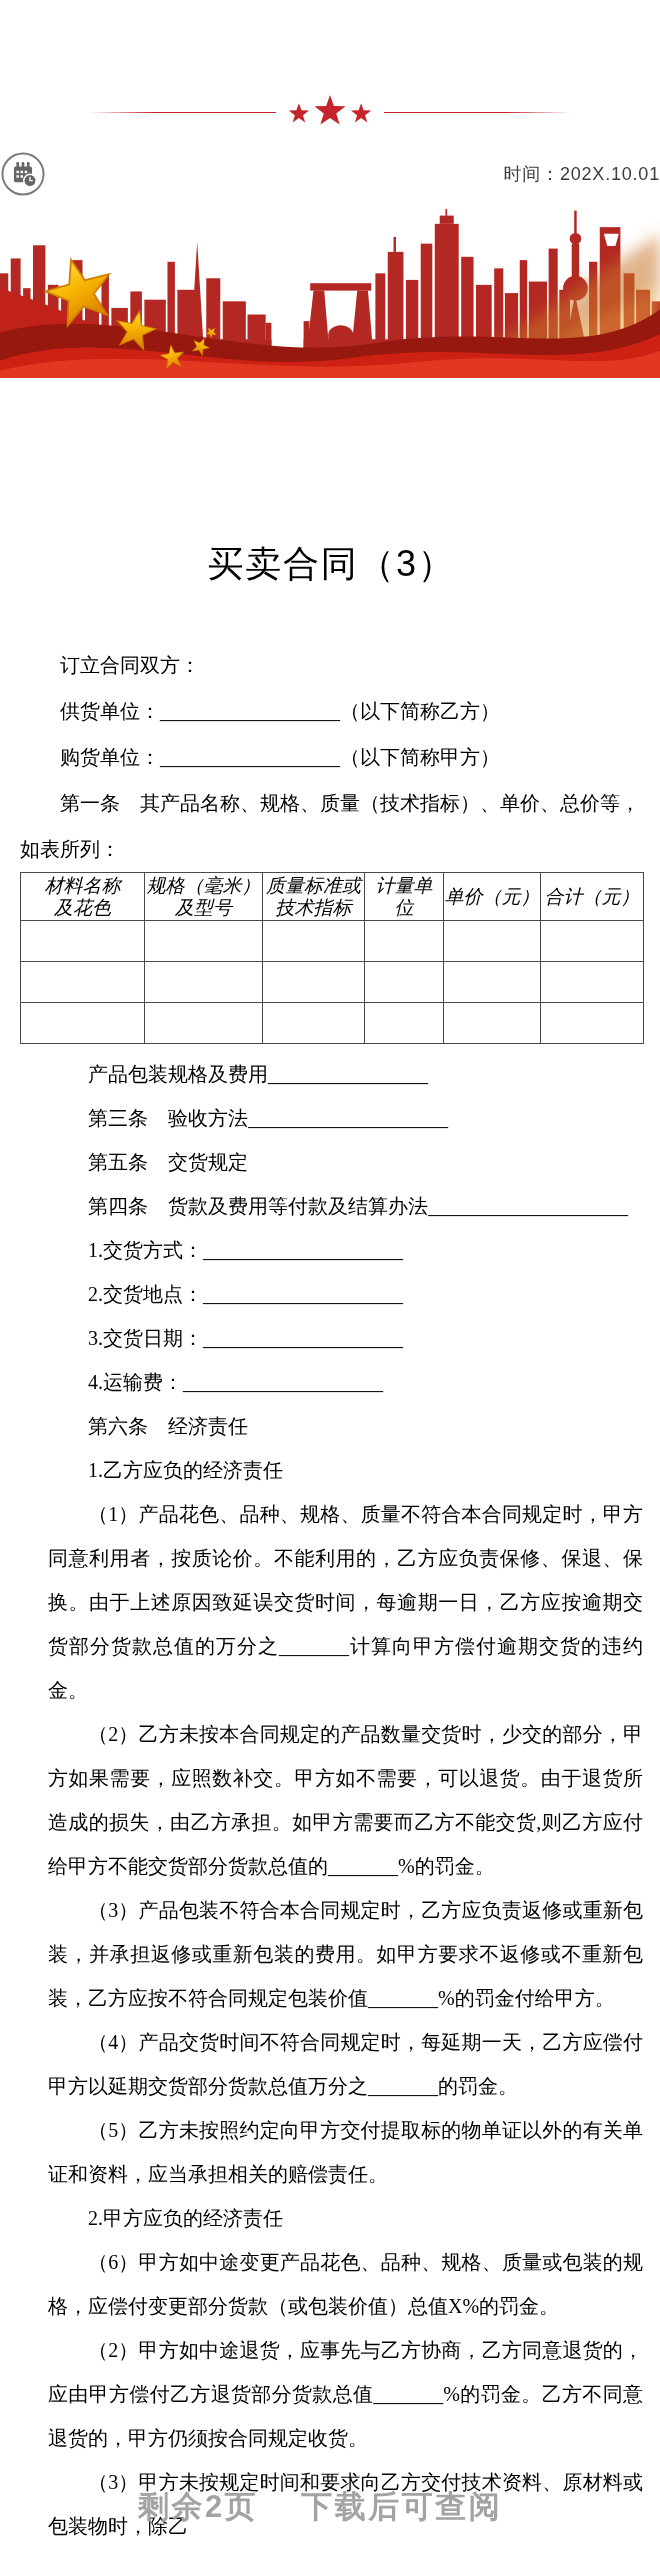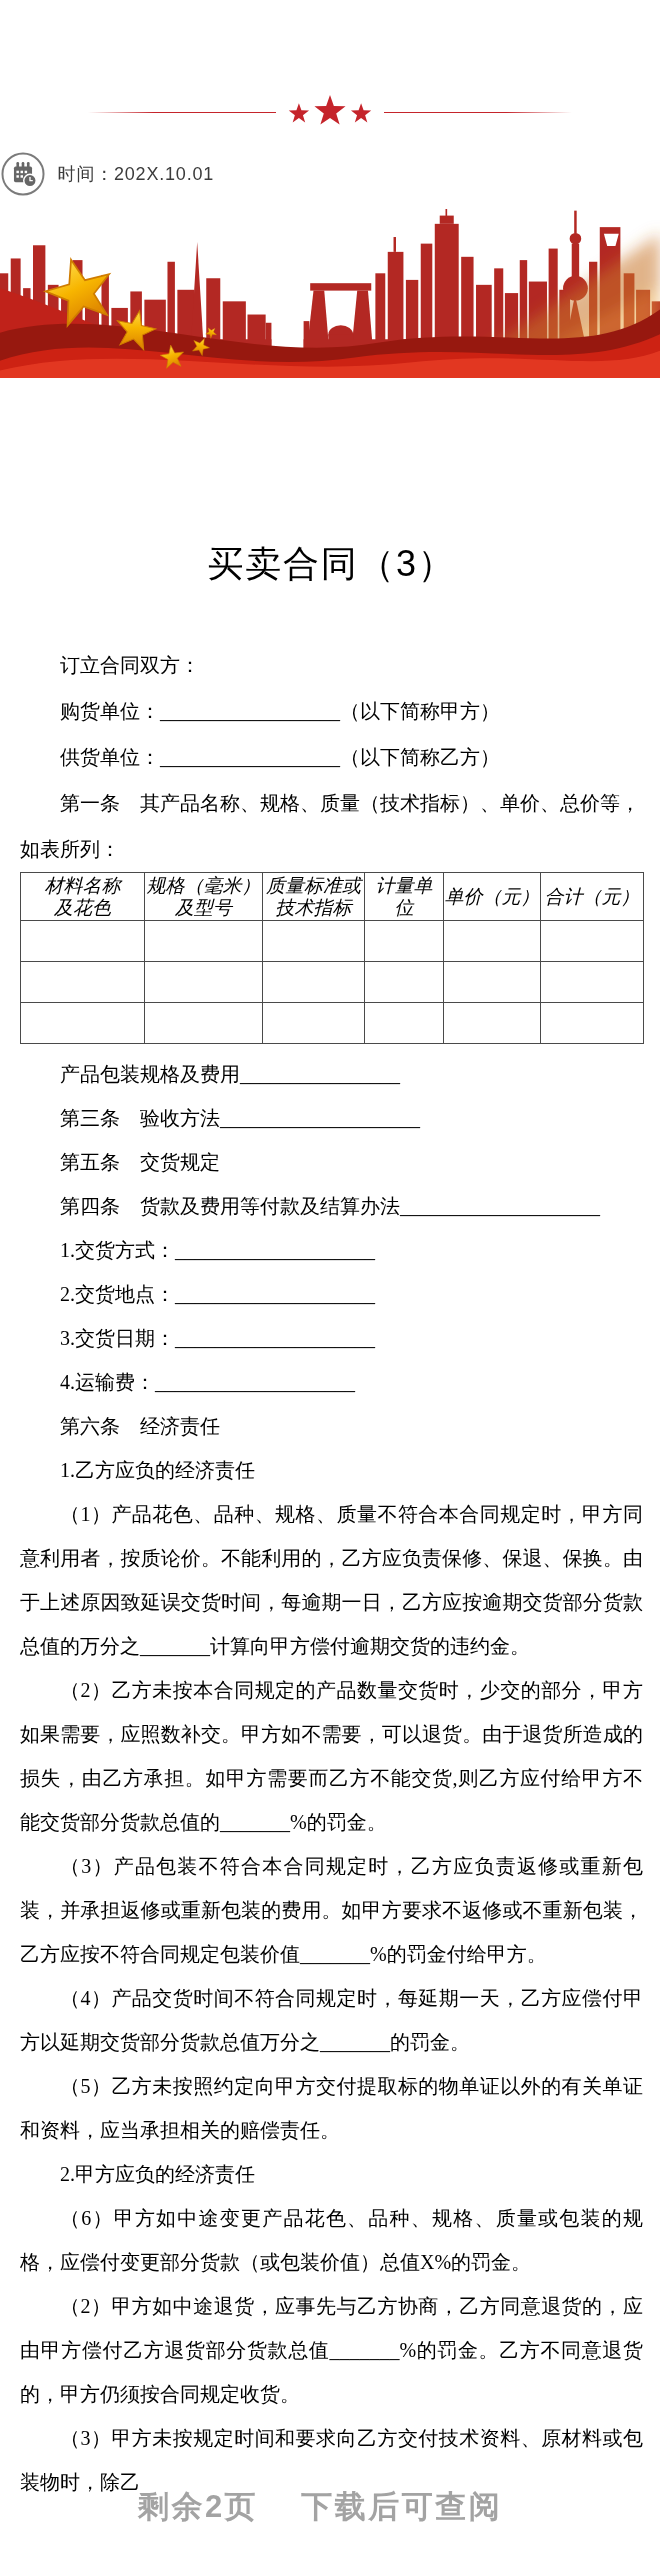--- a/index.html
+++ b/index.html
@@ -15,41 +15,41 @@
     display:flex; align-items:center; justify-content:center;
   }
   .divider .rule { height:1.7px; width:188px; }
   .divider .rule.left  { background:linear-gradient(to right, rgba(197,36,43,0), #c5242b 35%, #c5242b); }
   .divider .rule.right { background:linear-gradient(to left,  rgba(197,36,43,0), #c5242b 35%, #c5242b); }
   .divider .stars { margin:0 8.3px; }
 
   
   .time-row {
     position:absolute; top:151px; left:0; width:660px;
-    display:flex; align-items:center; justify-content:flex-start; gap:11.6px;
+    display:flex; align-items:center; justify-content:space-between; gap:11.6px;
   }
   .time-text {
     font-family:"Liberation Sans", sans-serif;
     font-size:18px; color:#3c3c3c; letter-spacing:0.8px;
   }
 
   
   .banner { position:absolute; top:209px; left:0; width:660px; height:169px; }
 
   
   .doc { position:absolute; top:543px; left:20px; width:623px; }
   .doc-title {
     margin:0 0 58px 0;
     font-family:"Liberation Sans", sans-serif; font-weight:normal;
     font-size:36px; line-height:41px; letter-spacing:1.7px; text-align:center;
   }
   .part1 p, .part2 p { margin:0; text-indent:2em; font-size:20px; }
   .part1 p { line-height:46px; }
   .part2 { margin-top:8.3px; }
-  .part2 p { line-height:44px; text-align:justify; }
+  .part2 p { line-height:44px; text-align:justify;margin-left:28px; }
 
   
   table.spec {
     width:623px; border-collapse:collapse; table-layout:fixed;
     border:1.7px solid #3f3f3f;
     font-style:italic;
   }
   table.spec th, table.spec td { border:1.7px solid #4a4a4a; padding:0; }
   table.spec th {
     font-weight:normal; font-size:19px; line-height:22px;
@@ -197,22 +197,22 @@
       <use href="#star5" fill="url(#gold)" transform="translate(243,167) rotate(25) scale(11)"></use>
       <use href="#star5" fill="url(#gold)" transform="translate(256,150) rotate(40) scale(7)"></use>
     </g>
   </svg>
 
   <div class="doc">
     <h1 class="doc-title">买卖合同（3）</h1>
 
     <div class="part1">
         <p>订立合同双方：</p>
+        <p>供货单位：__________________（以下简称乙方）</p>
         <p>购货单位：__________________（以下简称甲方）</p>
-        <p>供货单位：__________________（以下简称乙方）</p>
         <p>第一条　其产品名称、规格、质量（技术指标）、单价、总价等，如表所列：</p>
       </div>
 
     <table class="spec">
       <colgroup>
           <col style="width: 124px;">
           <col style="width: 118px;">
           <col style="width: 102px;">
           <col style="width: 79px;">
           <col style="width: 97px;">

